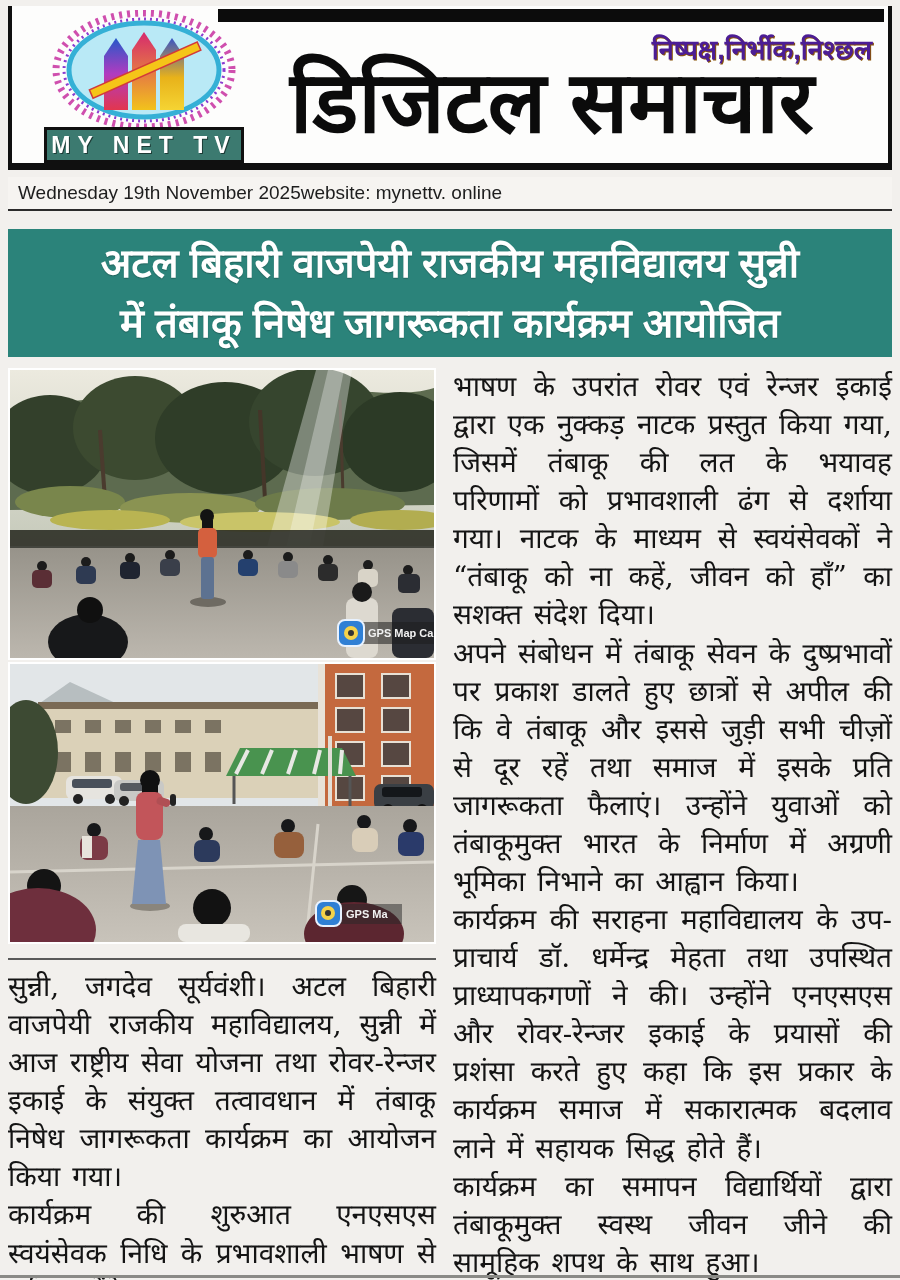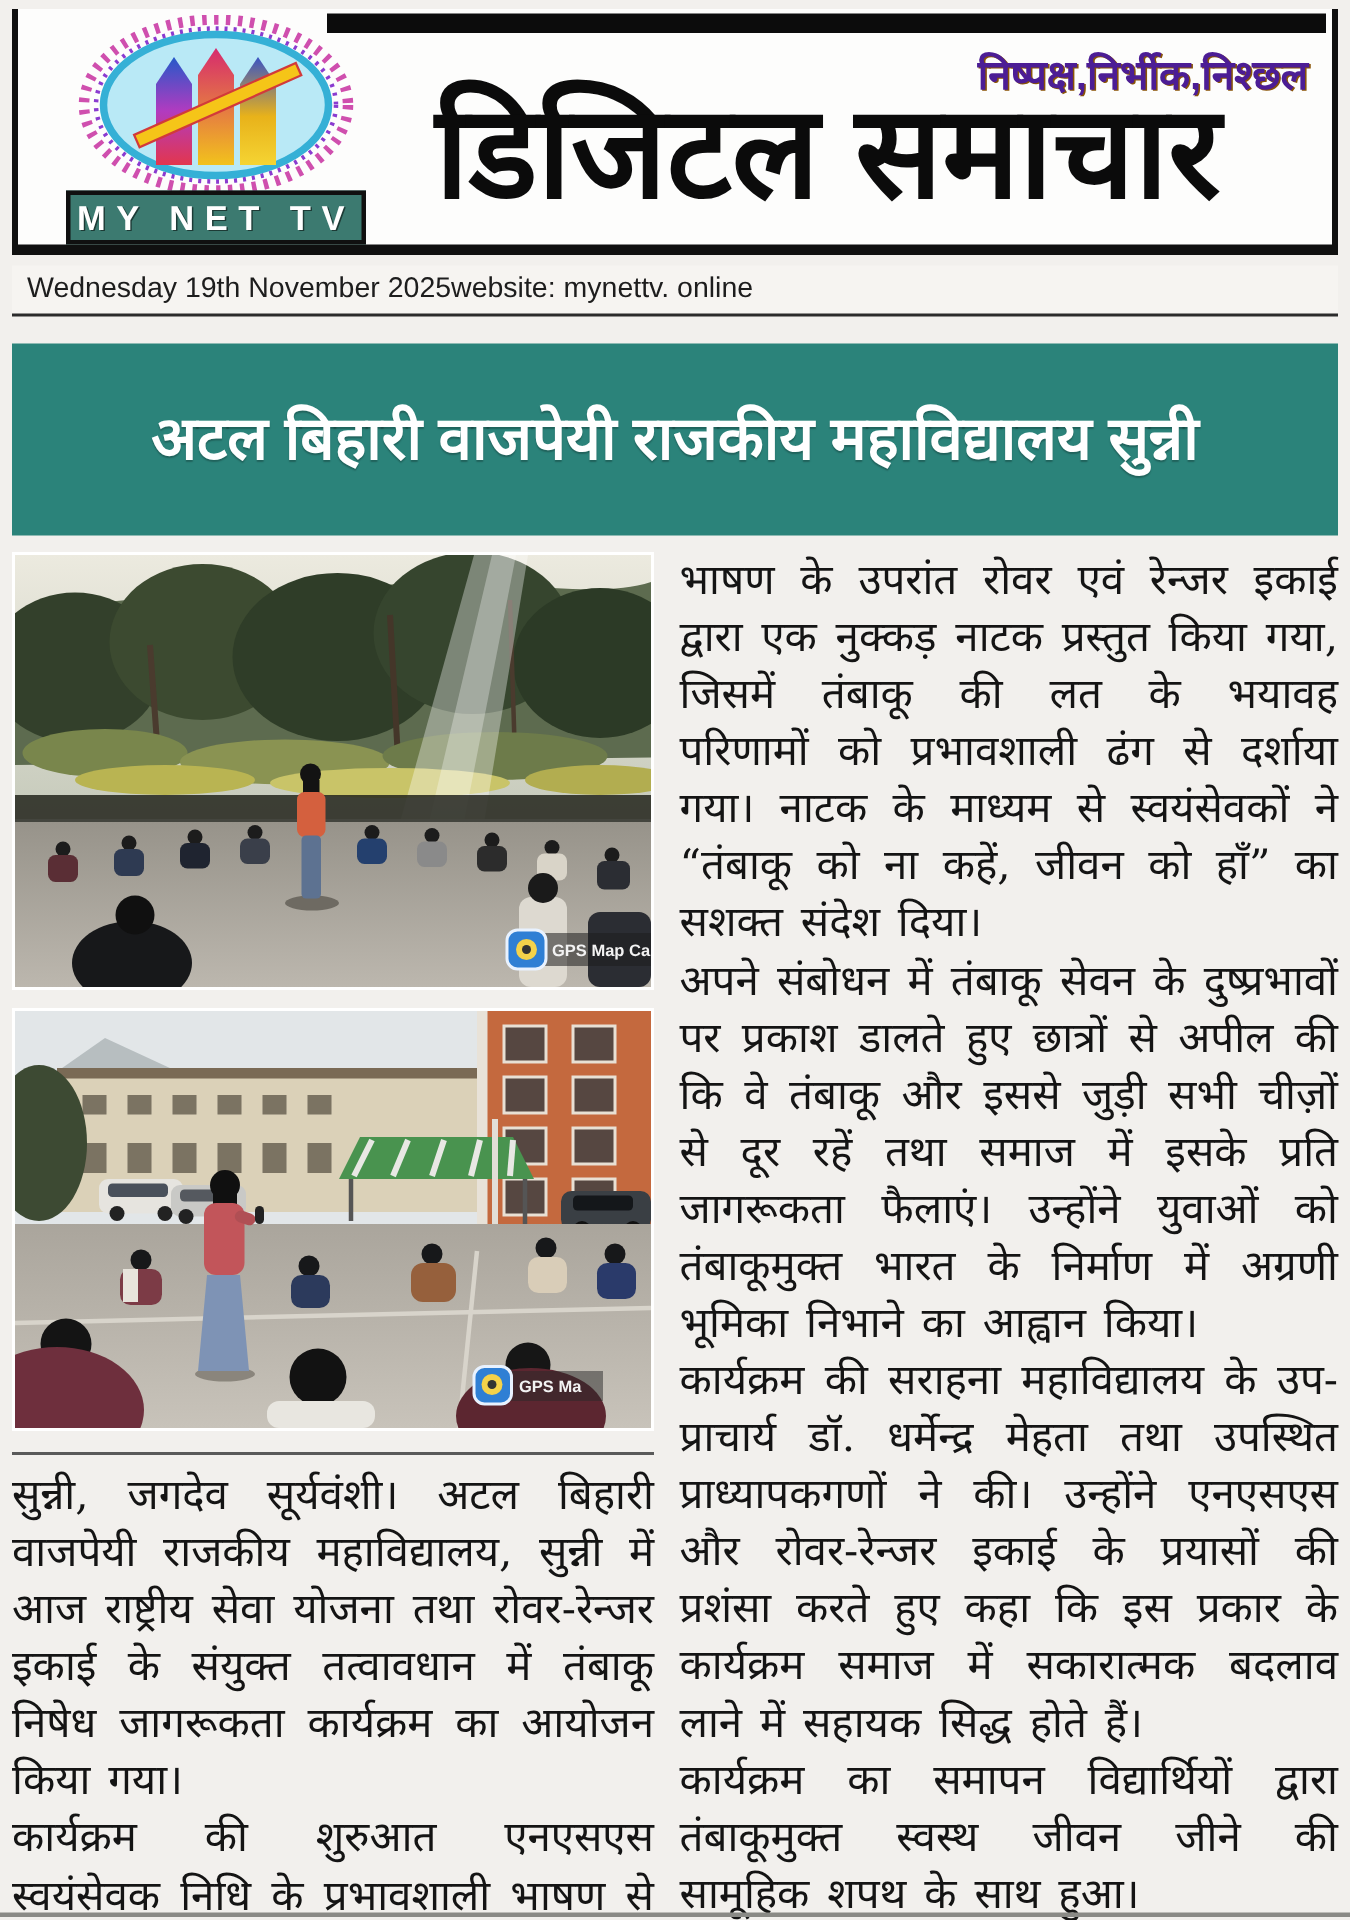--- a/index.html
+++ b/index.html
@@ -57,21 +57,21 @@
     display: flex; flex-direction: column; align-items: center; justify-content: center;
     font-weight: bold; font-size: 40px; line-height: 1.5;
     text-align: center; text-shadow: 0 1px 1px rgba(0,0,0,0.25);
   }
 
   
   .content { position: absolute; left: 8px; right: 8px; top: 368px; display: flex; gap: 17px; }
   .left-col { width: 428px; flex: 0 0 428px; }
   .right-col { flex: 1; padding-top: 0px; }
   .photo-frame { width: 428px; background: #fff; padding: 2px; }
-  .photo-frame + .photo-frame { margin-top: 12px; }
+  .photo-frame + .photo-frame { margin-top: 2px; }
   .photo-frame svg { display: block; width: 424px; }
 
   .body-text p {
     margin: 0; font-size: 28px; line-height: 1.36;
     text-align: justify; word-spacing: 3px;
     font-family: "DejaVu Serif", serif; color: #141414;
   }
   .left-text { margin-top: 14px; border-top: 2px solid #5a5a5a; padding-top: 8px; }
   .page-bottom-line { position: absolute; left: 0; right: 0; bottom: 2px; border-top: 3px solid #8a8a86; }
   .wm-text { font-family: "Liberation Sans", sans-serif; font-size: 11px; font-weight: bold; fill: #f2f2f2; }
@@ -115,20 +115,21 @@
     <div class="mast-title">डिजिटल समाचार</div>
   </div>
 
   <div class="dateline">
     <span>Wednesday 19th November 2025</span>
     <span>website: mynettv. online</span>
   </div>
 
   <div class="headline-box">
     <div>अटल बिहारी वाजपेयी राजकीय महाविद्यालय सुन्नी</div>
+    <div>में तंबाकू निषेध जागरूकता कार्यक्रम आयोजित</div>
   </div>
 
   <div class="content">
     <div class="left-col">
 
       <div class="photo-frame">
         <svg viewBox="0 0 424 288" height="288">
           <defs>
             <linearGradient id="sky1" x1="0" y1="0" x2="0" y2="1">
               <stop offset="0" stop-color="#eceadf"></stop>

